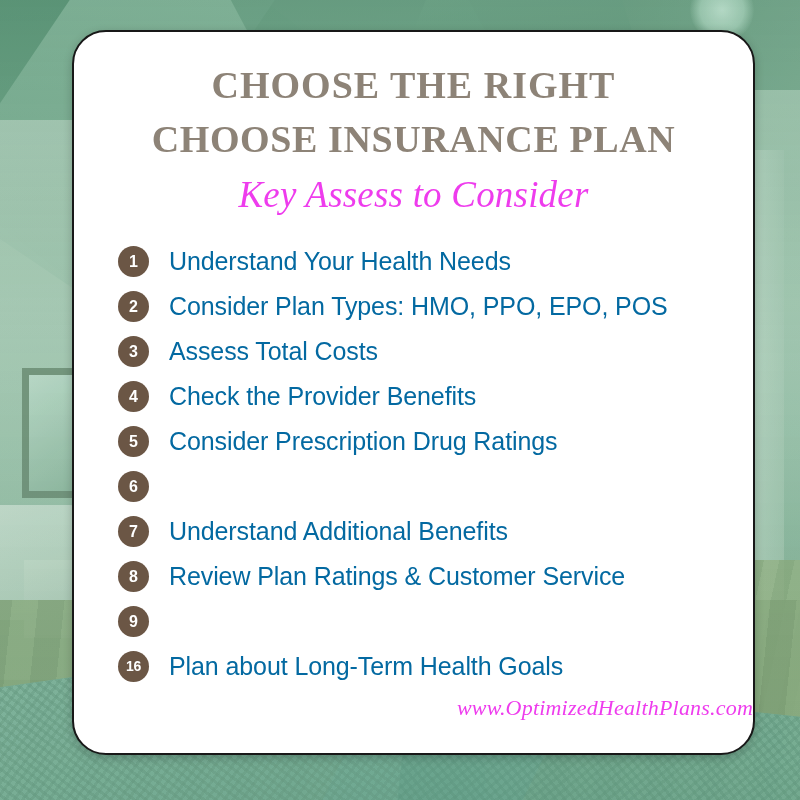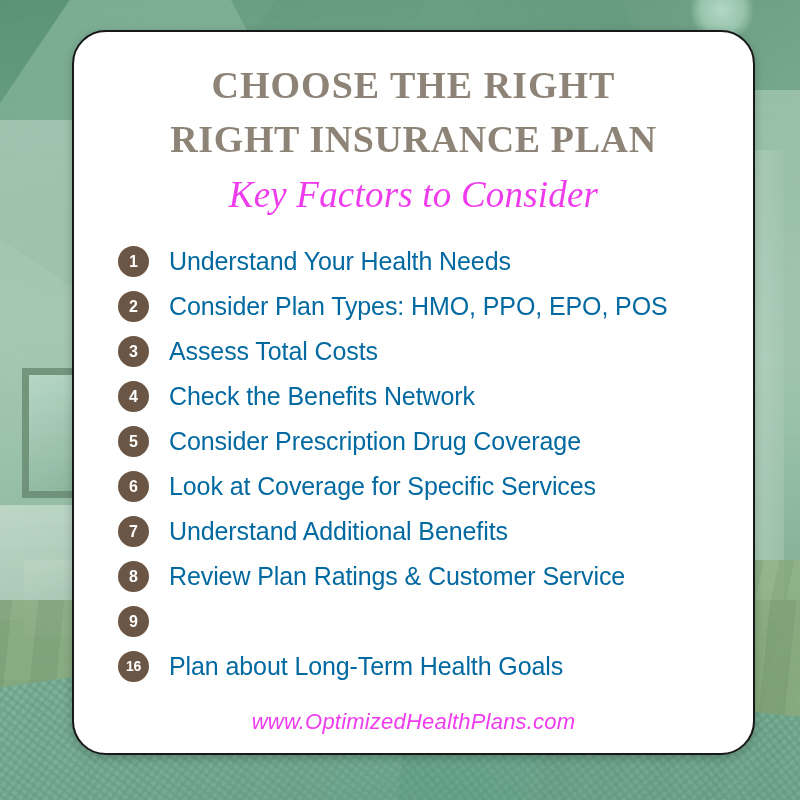--- a/index.html
+++ b/index.html
@@ -253,23 +253,23 @@
   .item-text {
     font-family: "Liberation Sans", sans-serif;
     font-size: 25px;
     color: #0369a1;
     letter-spacing: -0.1px;
     white-space: nowrap;
   }
 
   
   #footer-url {
-    margin-top: 20px;
-    text-align: center;
-    font-family: Liberation Sans, sans-serif;
+    margin-top: 6px;
+    text-align: right;
+    font-family: Liberation Serif, serif;
     font-style: italic;
     font-size: 22px;
     color: #ee3ced;
     letter-spacing: .2px;
   }
 </style>
 </head>
 <body>
 
 <div id="bg-photo">
@@ -291,22 +291,22 @@
   <div class="bgshape floor-wedge"></div>
   <div class="bgshape rug"></div>
   <div class="bgshape rug2"></div>
   <div class="tint"></div>
 </div>
 
 <div id="card">
 
   <div id="heading">
     <div class="title-line l1">CHOOSE THE RIGHT</div>
-    <div class="title-line l2">RIGHT INSURANCE PLAN</div>
-    <div id="subtitle">Key Factors to Consider</div>
+    <div class="title-line l2">CHOOSE INSURANCE PLAN</div>
+    <div id="subtitle">Key Assess to Consider</div>
   </div>
 
   <ul id="list">
 
     <li class="list-item">
       <span class="badge">1</span>
       <span class="item-text">Understand Your Health Needs</span>
     </li>
 
     <li class="list-item">
@@ -314,31 +314,30 @@
       <span class="item-text">Consider Plan Types: HMO, PPO, EPO, POS</span>
     </li>
 
     <li class="list-item">
       <span class="badge">3</span>
       <span class="item-text">Assess Total Costs</span>
     </li>
 
     <li class="list-item">
       <span class="badge">4</span>
-      <span class="item-text">Check the Benefits Network</span>
+      <span class="item-text">Check the Provider Benefits</span>
     </li>
 
     <li class="list-item">
       <span class="badge">5</span>
-      <span class="item-text">Consider Prescription Drug Coverage</span>
+      <span class="item-text">Consider Prescription Drug Ratings</span>
     </li>
 
     <li class="list-item">
       <span class="badge">6</span>
-      <span class="item-text">Look at Coverage for Specific Services</span>
     </li>
 
     <li class="list-item">
       <span class="badge">7</span>
       <span class="item-text">Understand Additional Benefits</span>
     </li>
 
     <li class="list-item">
       <span class="badge">8</span>
       <span class="item-text">Review Plan Ratings &amp; Customer Service</span>

